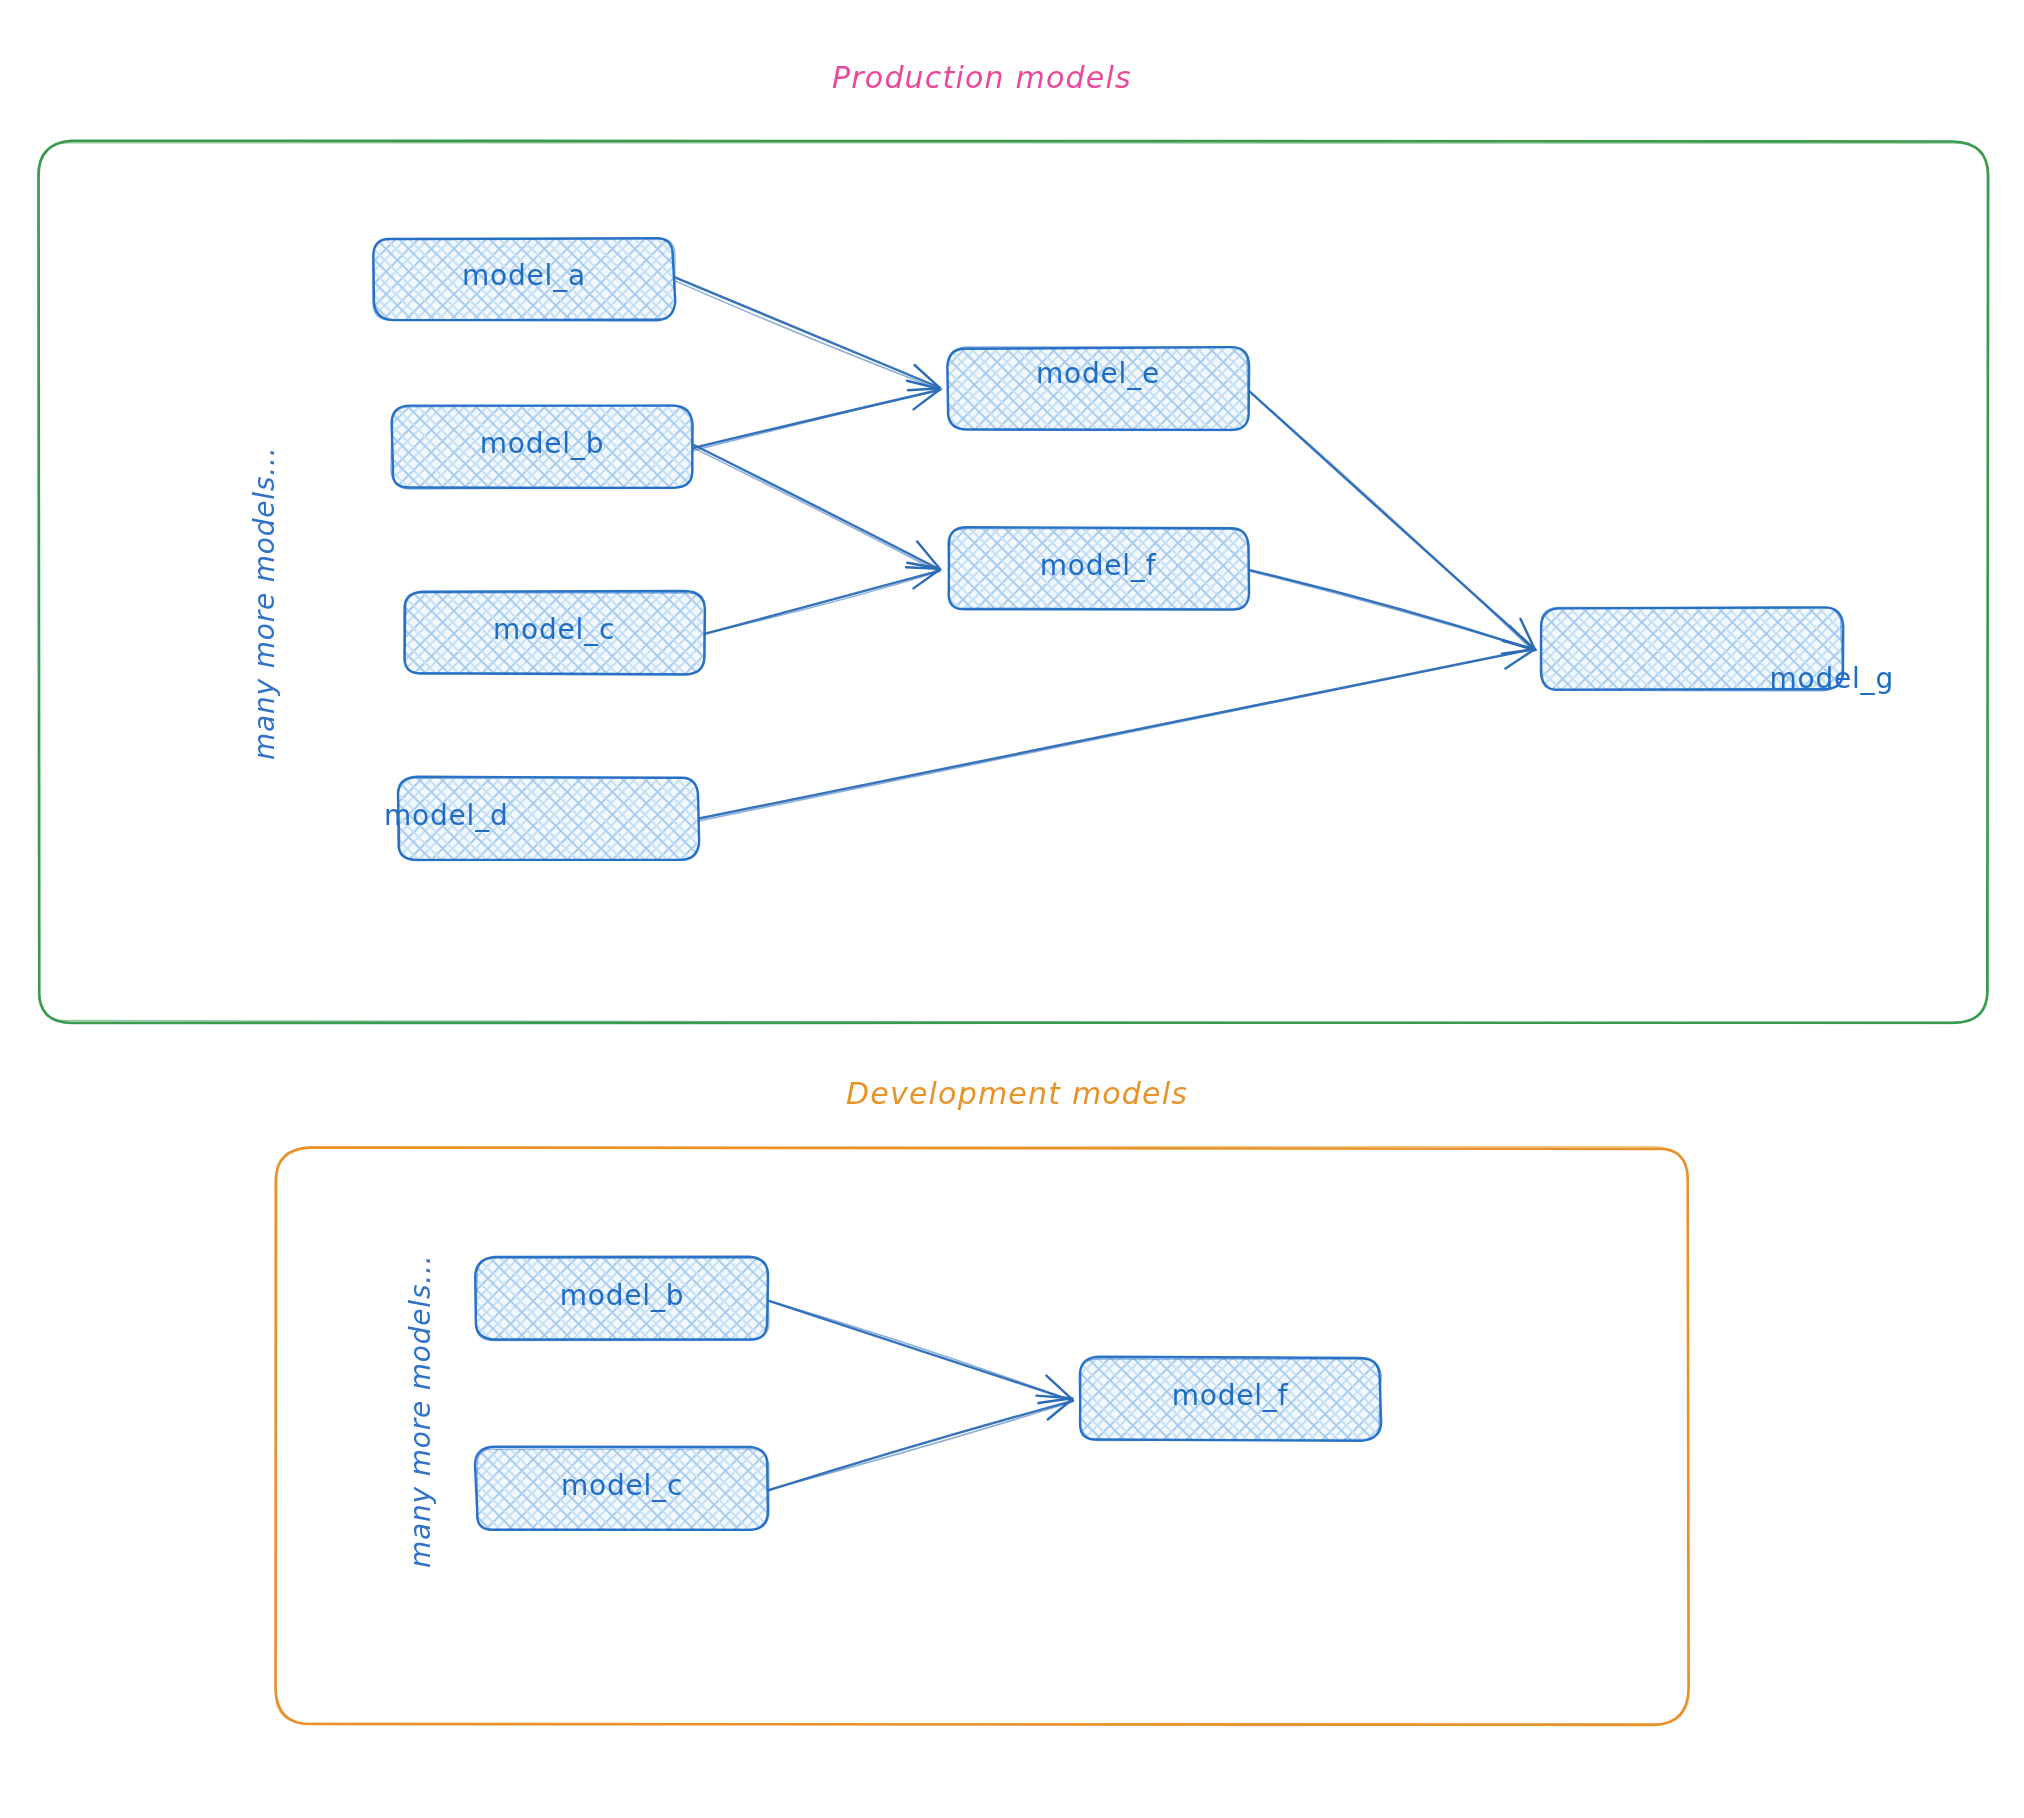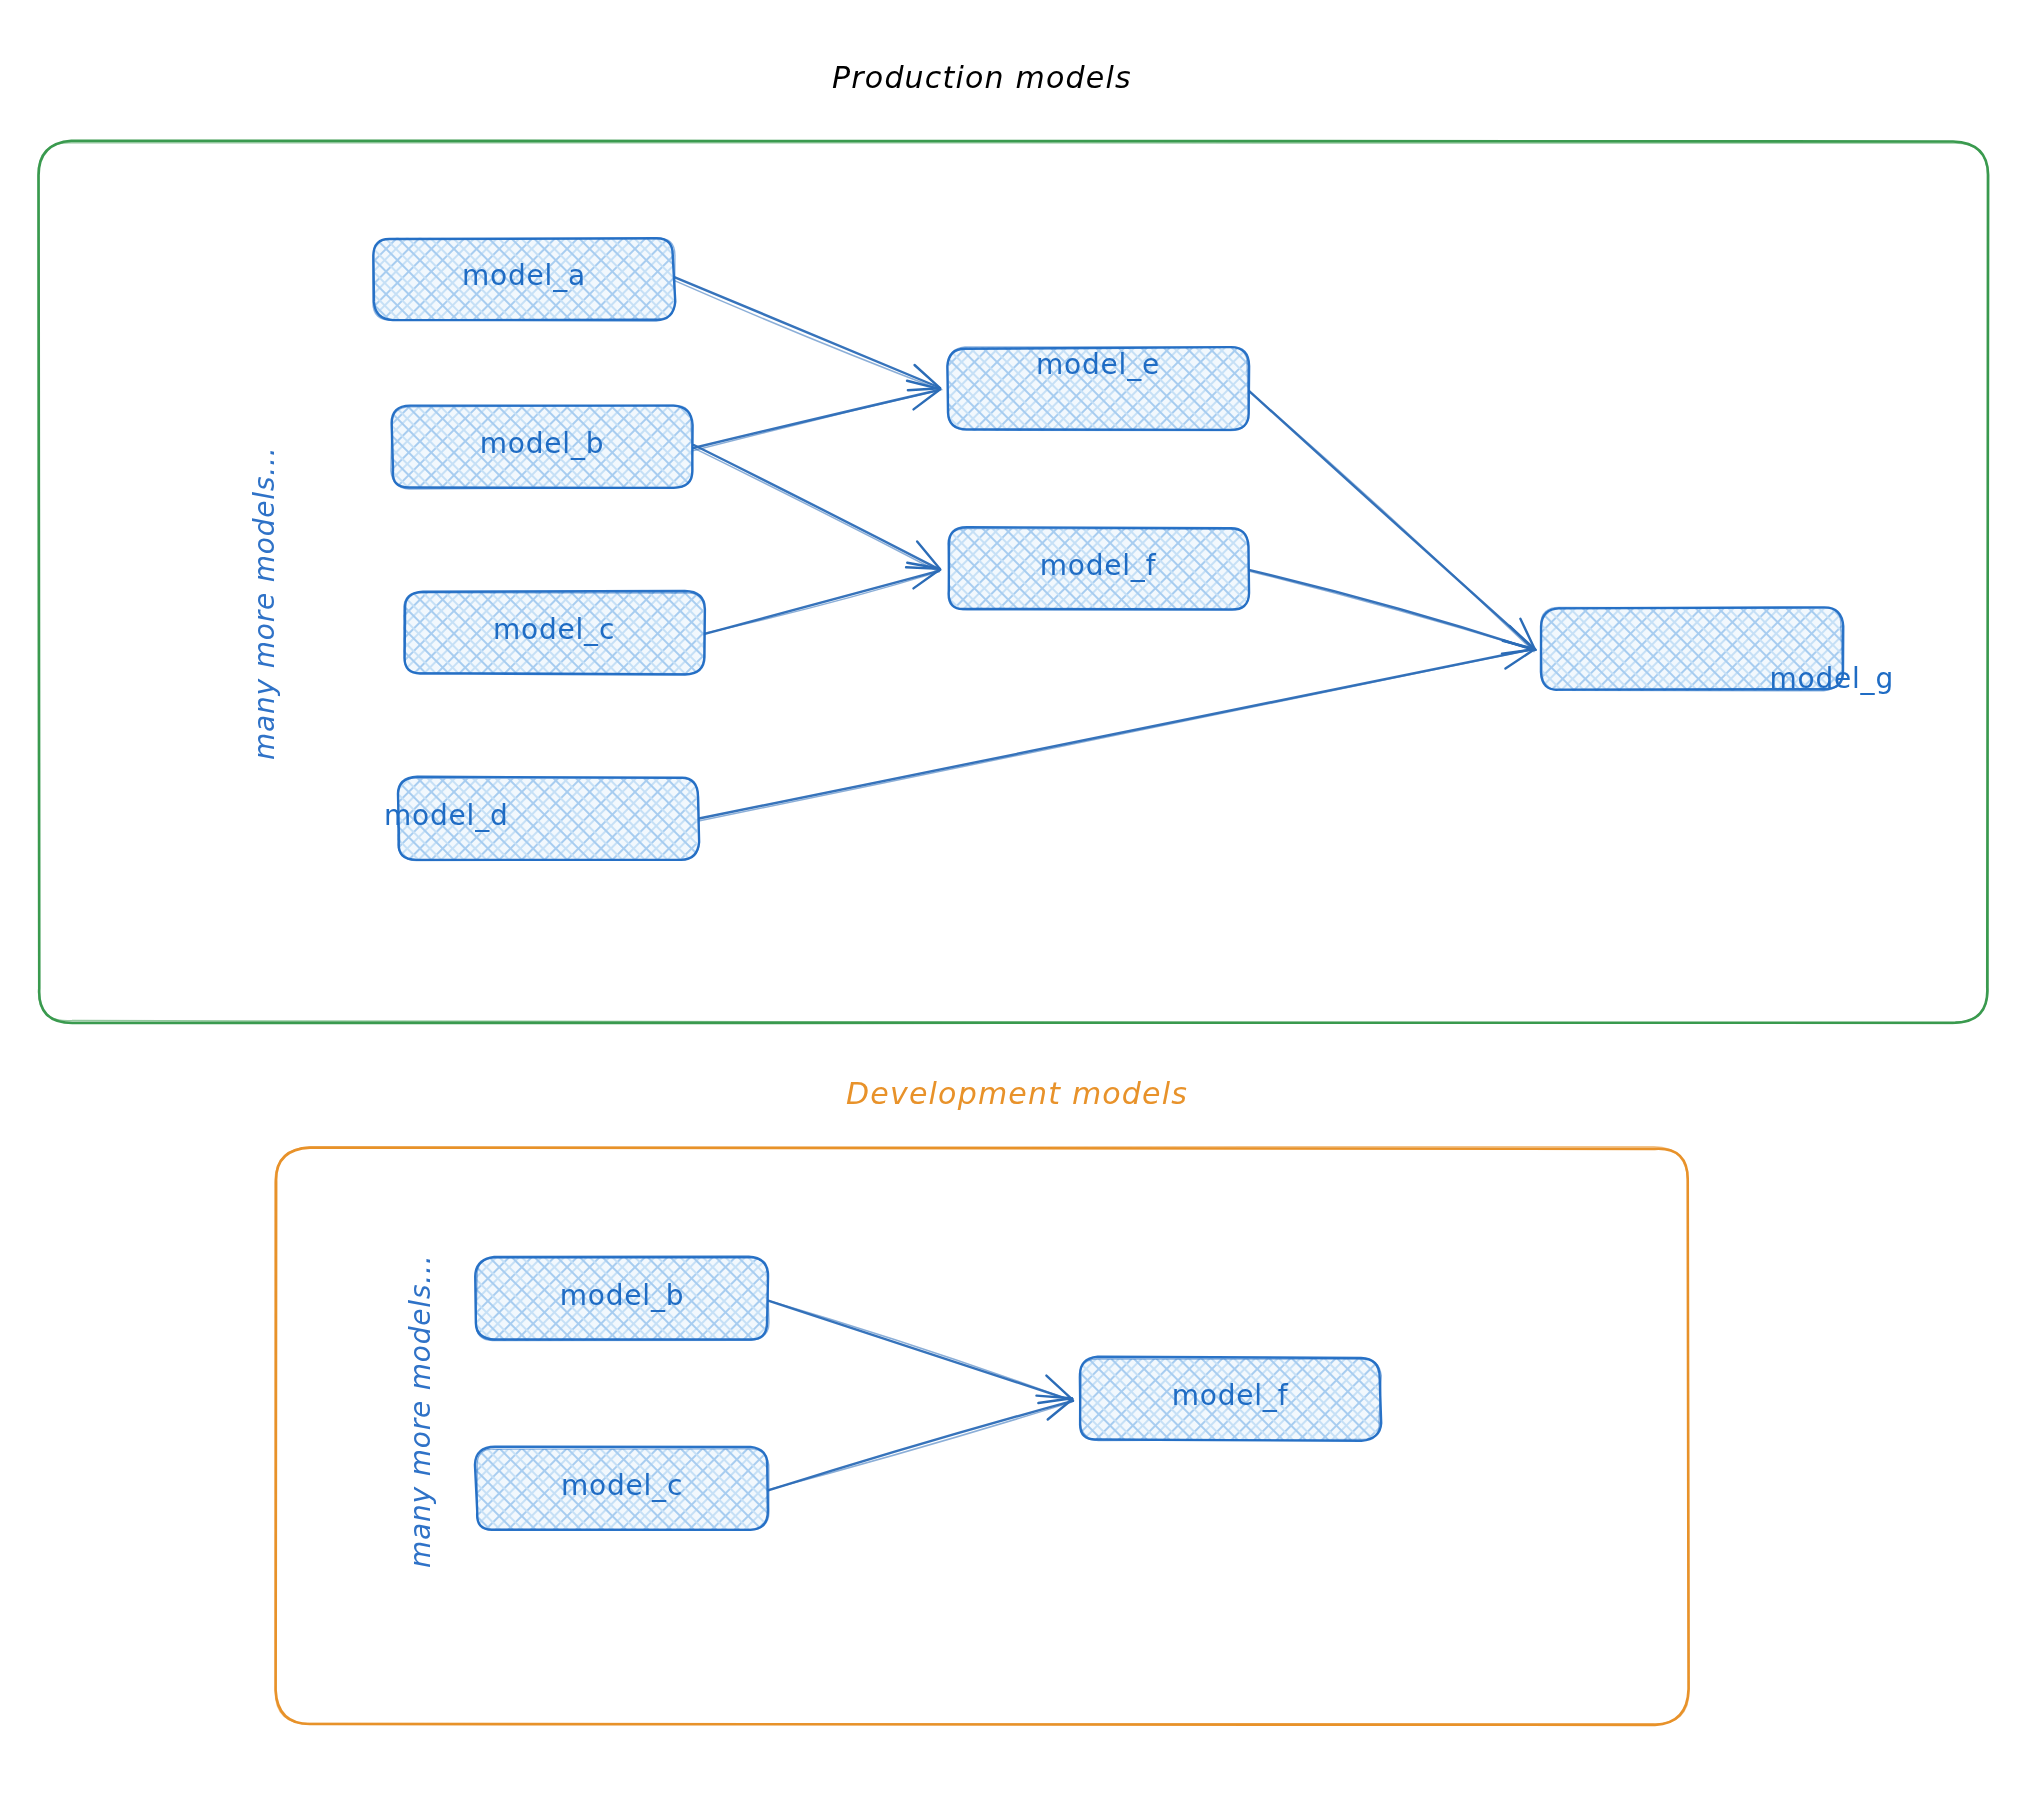--- a/index.html
+++ b/index.html
@@ -197,29 +197,29 @@
         <g style="cursor: pointer;">
           <path d="M 1098.2347316747694 1358.9578342446862 L 1362.1881237035561 1358.2095966344743 Q 1379.7109355929824 1357.7039051059187 1380.8216304787536 1376.1251163487905 L 1380.0528163914814 1422.6446933753996 Q 1379.0740172863352 1440.8263185628812 1361.2588939667953 1440.0641804342456 L 1098.4274687773675 1439.853141308228 Q 1079.6793379786793 1440.6311030395473 1080.3305487638947 1421.490031719436 L 1080.4682211882753 1376.5392947204127 Q 1080.7325987823924 1357.948249340499 1098.2347316747694 1358.9578342446862 Z" fill="url(#hatch)" stroke="none"></path>
           <path d="M 1098.2347316747694 1358.9578342446862 L 1362.1881237035561 1358.2095966344743 Q 1379.7109355929824 1357.7039051059187 1380.8216304787536 1376.1251163487905 L 1380.0528163914814 1422.6446933753996 Q 1379.0740172863352 1440.8263185628812 1361.2588939667953 1440.0641804342456 L 1098.4274687773675 1439.853141308228 Q 1079.6793379786793 1440.6311030395473 1080.3305487638947 1421.490031719436 L 1080.4682211882753 1376.5392947204127 Q 1080.7325987823924 1357.948249340499 1098.2347316747694 1358.9578342446862 Z" fill="url(#hatch2)" stroke="none"></path>
           <path d="M 1097.7588653092546 1356.7200688839052 L 1361.0292469227356 1357.9390147691774 Q 1379.5356236938553 1358.7231585988882 1379.6307740692657 1376.707244826298 L 1381.186435843672 1423.2286750328394 Q 1380.2082719333043 1439.131855726443 1361.3898755553596 1440.8377833853185 L 1097.4486807171015 1439.474483800295 Q 1079.413745904301 1440.5859038600167 1080.1331411606786 1423.2094594251873 L 1080.2636698014865 1376.3829797037333 Q 1078.7303859949254 1358.3190097779125 1097.7588653092546 1356.7200688839052 Z" fill="none" stroke="#1f6cc4" stroke-width="2.4" stroke-linecap="round" opacity="0.95"></path>
           <path d="M 1097.1984710934098 1359.0135276864812 L 1360.8726984024852 1359.1408400368136 Q 1378.7027200698865 1357.685858033032 1381.275879837282 1375.7051092152508 L 1379.0500430227955 1421.180967849717 Q 1381.1113996040128 1439.4760921005047 1362.570435477174 1439.3893226149908 L 1098.5323594578692 1440.637083388277 Q 1080.8575281451258 1438.854283070636 1080.1044332033975 1420.9116763592751 L 1079.1130976738468 1377.0518526684268 Q 1080.0944542414484 1358.876557398856 1097.1984710934098 1359.0135276864812 Z" fill="none" stroke="#1f6cc4" stroke-width="1.4" stroke-linecap="round" opacity="0.5"></path>
         </g>
       </g>
   </svg>
 
   <div id="overlay">
-      <div class="grp-title" style="left: 832px; top: 60px; color: #000000;">Production models</div>
+      <div class="grp-title" style="left: 832px; top: 60px; color: #ec4899;">Production models</div>
       <div class="side-label" style="left: 248px; top: 760px;">many more models...</div>
       <div class="grp-title" style="left: 846px; top: 1076px; color: rgb(232, 146, 42); text-align: center;">Development models</div>
       <div class="side-label" style="left: 404px; top: 1568px;">many more models...</div>
       <div class="node-label" style="left: 374px; top: 259px; width: 300px; text-align: center;">model_a</div>
       <div class="node-label" style="left: 392px; top: 427px; width: 300px; text-align: center;">model_b</div>
       <div class="node-label" style="left: 404px; top: 613px; width: 300px; text-align: center;">model_c</div>
       <div class="node-label" style="left: 384px; top: 799px; width: 244px; text-align: left;">model_d</div>
-      <div class="node-label" style="left: 948px; top: 348px; width: 300px; text-align: center;">model_e</div>
+      <div class="node-label" style="left: 948px; top: 357px; width: 300px; text-align: center;">model_e</div>
       <div class="node-label" style="left: 948px; top: 549px; width: 300px; text-align: center;">model_f</div>
       <div class="node-label" style="left: 1542px; top: 662px; width: 352px; text-align: right;">model_g</div>
       <div class="node-label" style="left: 476px; top: 1279px; width: 292px; text-align: center;">model_b</div>
       <div class="node-label" style="left: 476px; top: 1469px; width: 292px; text-align: center;">model_c</div>
       <div class="node-label" style="left: 1080px; top: 1379px; width: 300px; text-align: center;">model_f</div>
     </div>
 
 </div>
 
 </body></html>

